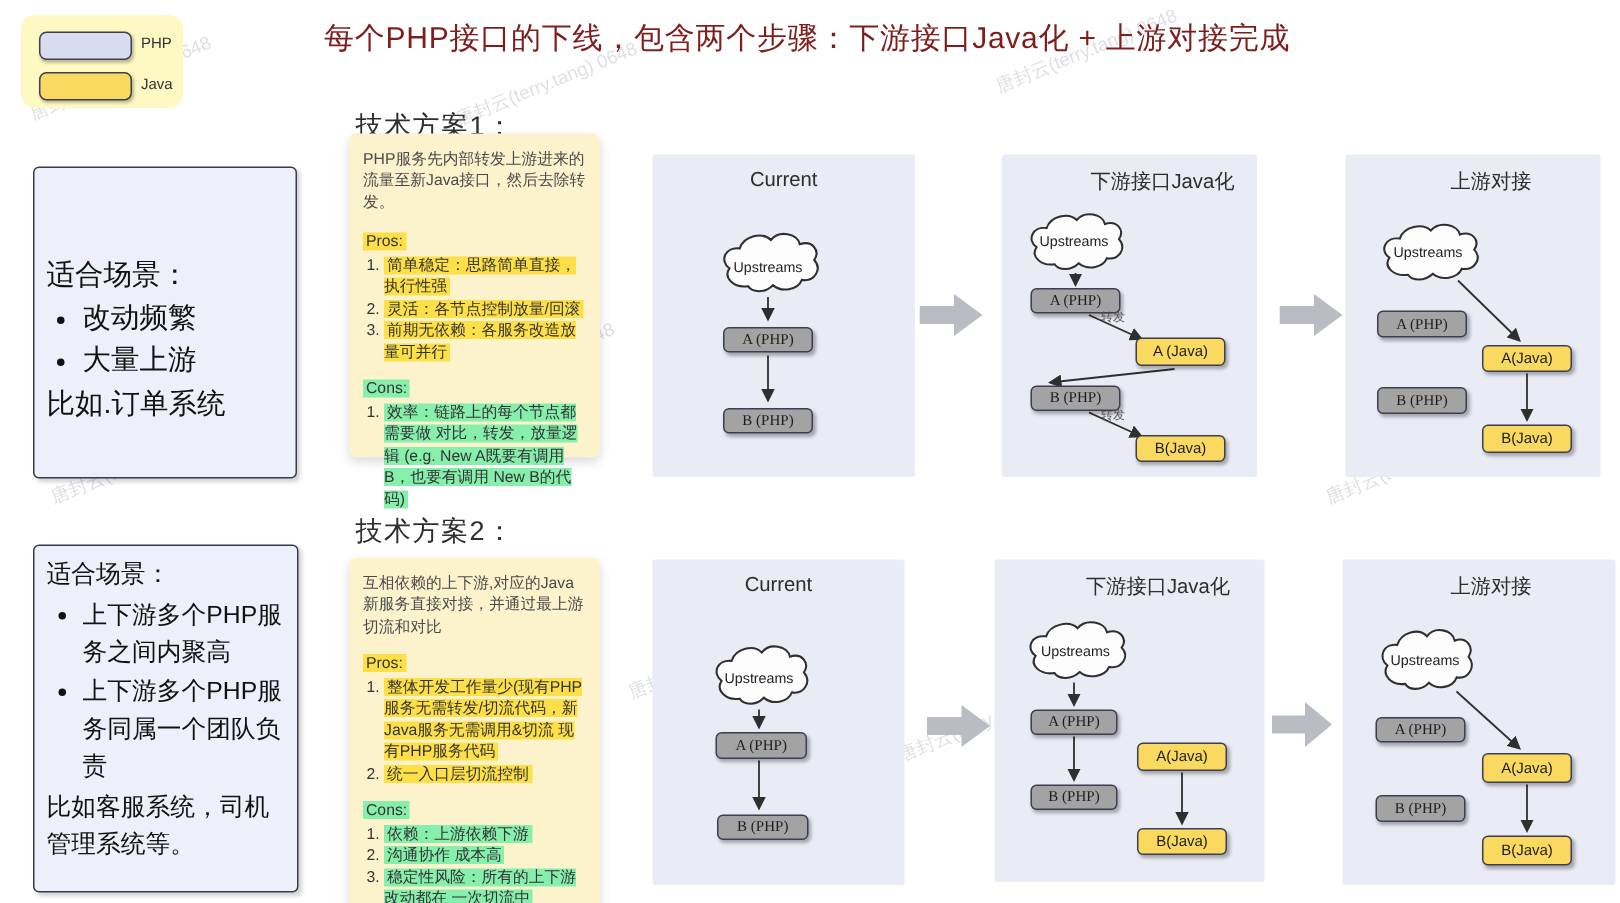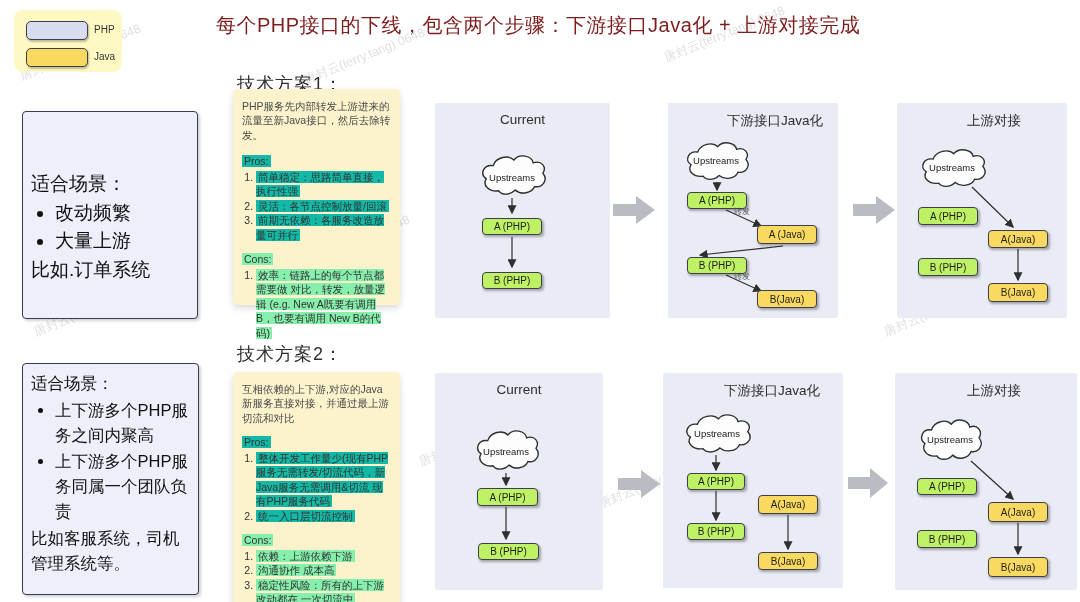--- a/index.html
+++ b/index.html
@@ -32,33 +32,33 @@
   .scheme-header{font-size:18px;color:#2f2f2f;font-weight:500;letter-spacing:1px;}
 
   
   .note{background:#fcf3cd;border-radius:5px;box-shadow:0 3px 7px rgba(0,0,0,.15);
         box-sizing:border-box;padding:10px 8px 6px 9px;font-size:10.5px;line-height:1.38;color:#333;}
   .note-intro{margin:0 0 12px 0;color:#4a4a4a;}
   .note ol{margin:0 0 10px 0;padding-left:14px;}
   .note li{margin:0;}
   .note-label{margin:0 0 1px 0;}
   .hl{padding:0 2px;}
-  .hl.g{background:#14b8a6;text-align:right;}
+  .hl.g{background:#fde047;text-align:right;}
   .hl.p{background:#86efac;}
   #note1{left:233px;top:89px;width:167px;height:216px;}
   #note2{left:233px;top:372px;width:167px;height:281px;}
 
   
   .panel{background:#e9ebf5;border-radius:2px;}
   .panel-title{position:absolute;top:9px;width:100%;text-align:center;font-size:13.5px;color:#2d2d2d;}
   .panel svg.wires{position:absolute;left:0;top:0;}
   .node{position:absolute;display:flex;align-items:center;justify-content:center;
         border:1.4px solid #3e3e52;border-radius:4px;font-size:10px;color:#1d1d1d;
         box-shadow:1.5px 2px 2.5px rgba(0,0,0,.30);box-sizing:border-box;}
-  .node.php{background:#bef264;}
+  .node.php{background:#a3a3a3;font-family:Liberation Serif, serif;}
   .node.java{background:#f9d960;}
   .flabel{position:absolute;font-size:8px;color:#555;}
 
   
   .big-arrow{position:absolute;}
 </style>
 </head>
 <body>
 
 <svg width="0" height="0" style="position:absolute">

